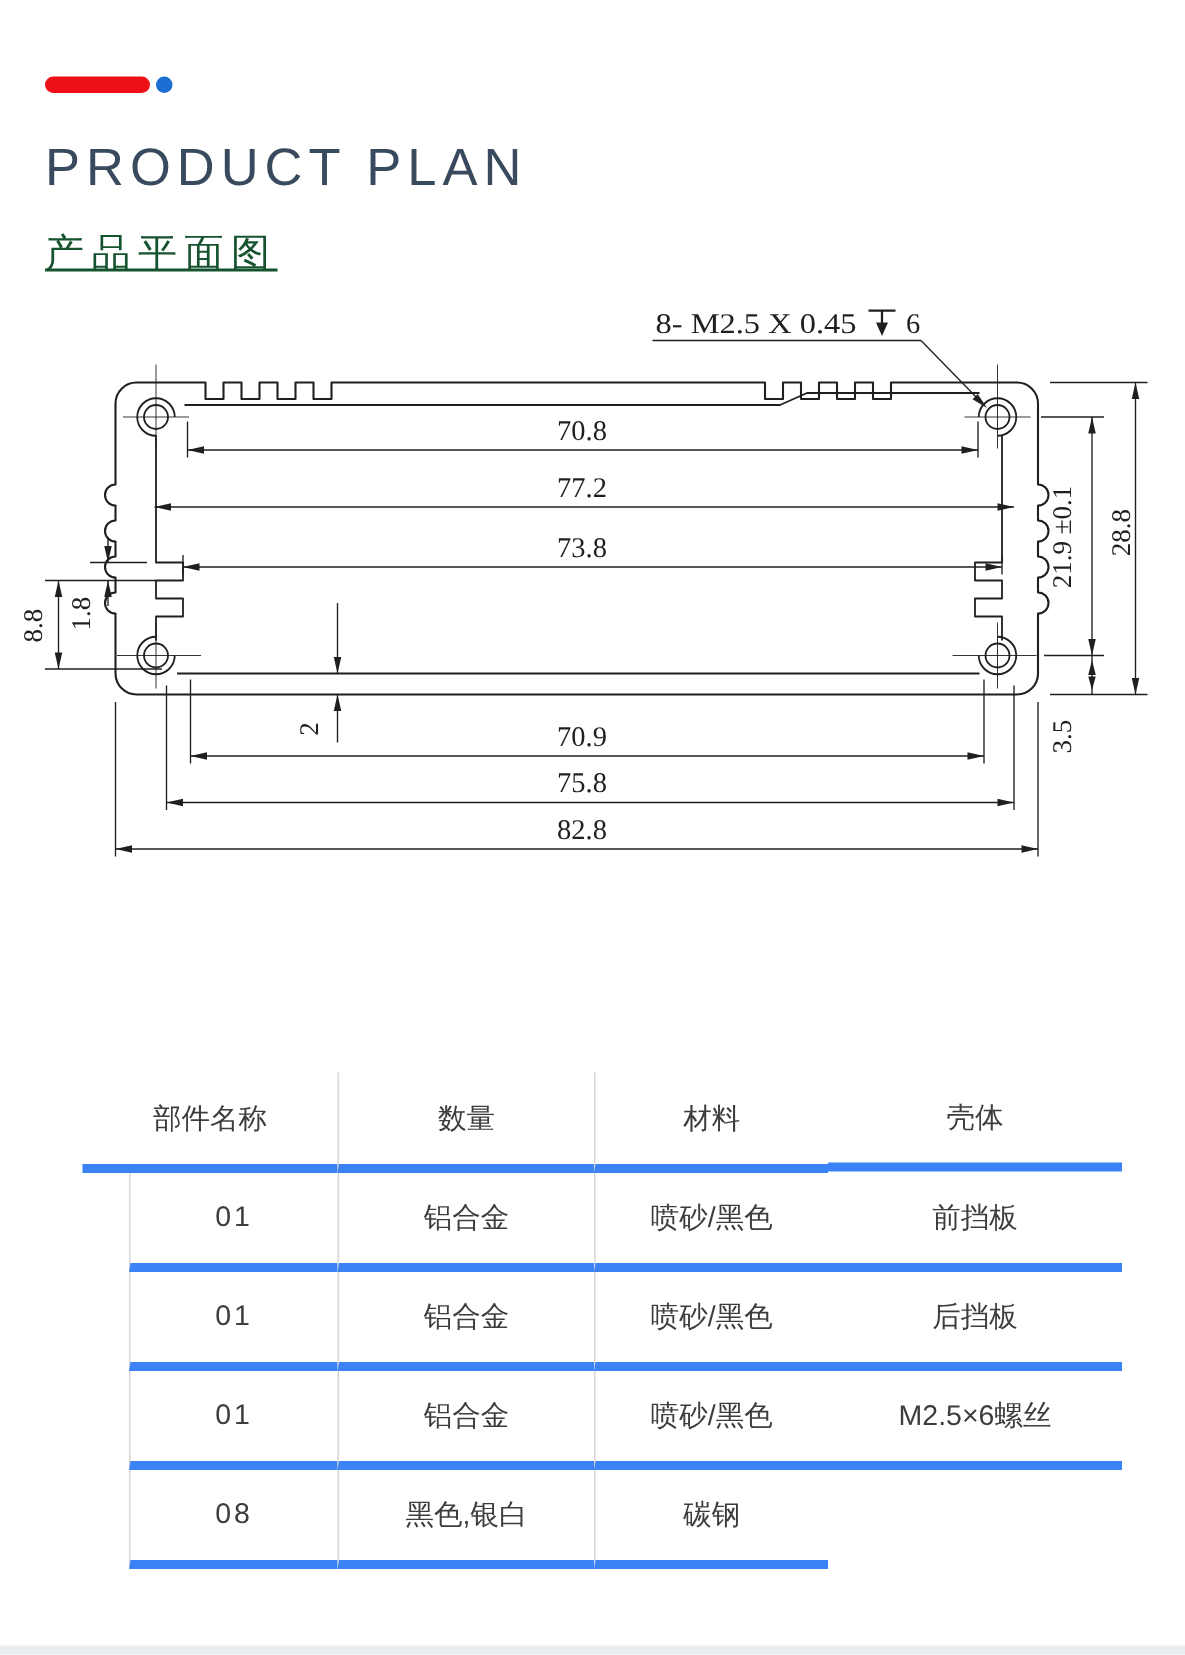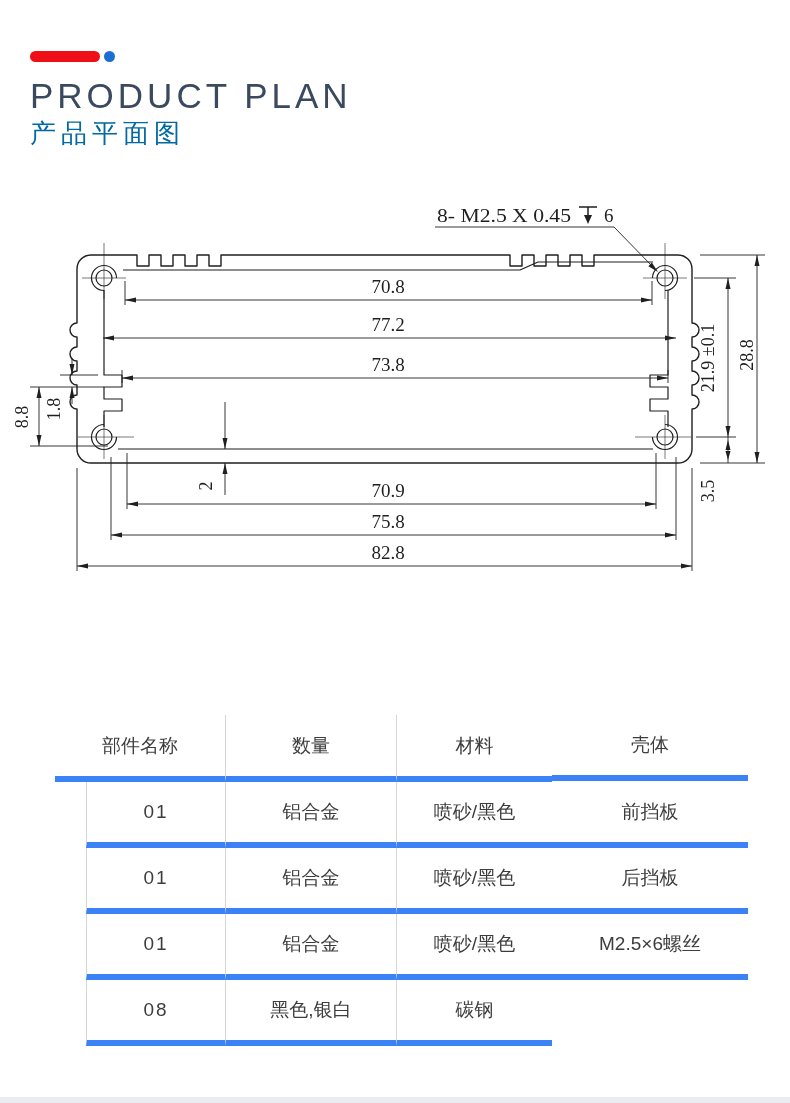--- a/index.html
+++ b/index.html
@@ -8,26 +8,26 @@
     background:#ffffff;
     font-family:"Liberation Sans","DejaVu Sans",sans-serif;
     color:#3d3d3d;
   }
   
   .hdr{position:absolute;left:30px;top:50px;}
   .accent{display:flex;align-items:center;height:12px;}
   .accent-bar{width:70px;height:11px;border-radius:6px;background:#ee1016;}
   .accent-dot{width:11px;height:11px;border-radius:50%;background:#1c6fd2;margin-left:4px;}
   .title{
-    margin-top:16px;font-size:35px;font-weight:200;letter-spacing:4px;
+    margin-top:32px;font-size:35px;font-weight:200;letter-spacing:4px;
     color:#3a4a5e;line-height:1;
   }
   .subtitle{
-    margin-top:5px;font-size:26px;font-weight:400;letter-spacing:5px;
-    color:#0369a1;line-height:1.2;
+    margin-top:24px;font-size:26px;font-weight:400;letter-spacing:5px;
+    color:#14532d;line-height:1.2;text-decoration:underline;
   }
   
   .drawing{position:absolute;left:8px;top:195px;width:760px;height:385px;}
   .drawing svg{display:block;}
   .dim-text{font-family:"Liberation Serif","DejaVu Serif",serif;fill:#1f1f1f;}
   
   .parts{
     position:absolute;left:55px;top:715px;width:693px;
     display:grid;grid-template-columns:170px 171px 156px 196px;
     font-size:19px;color:#3d3d3d;

